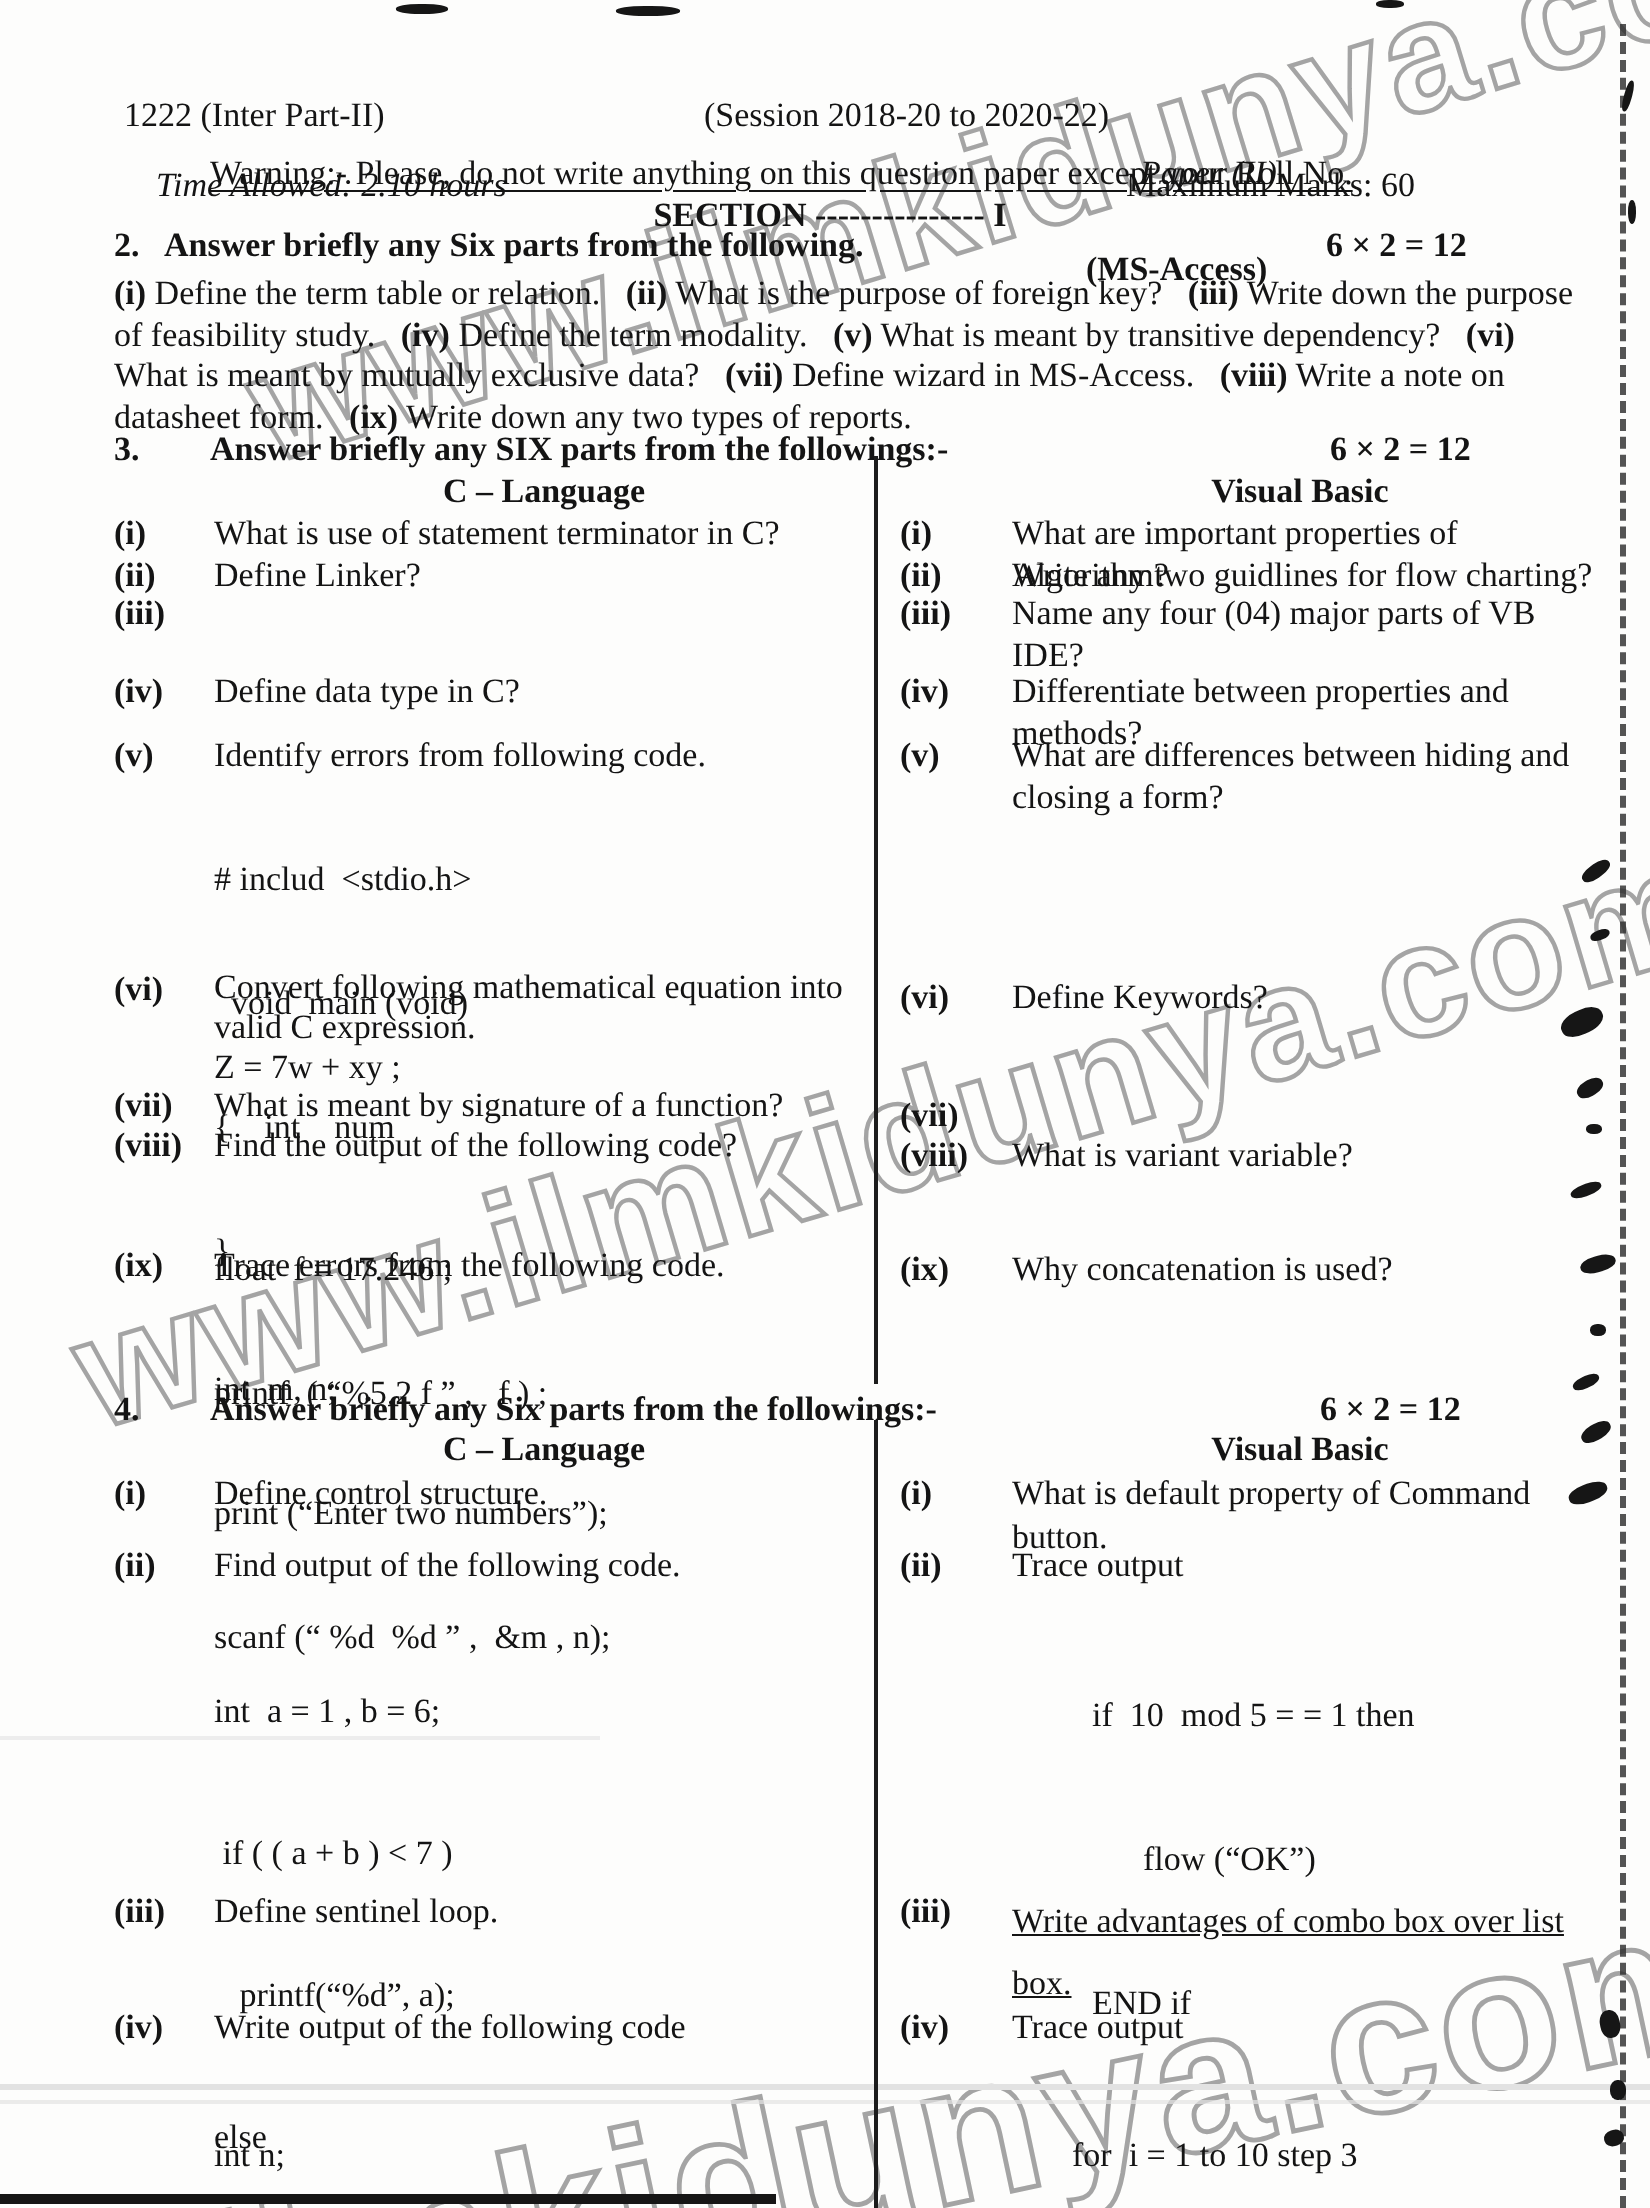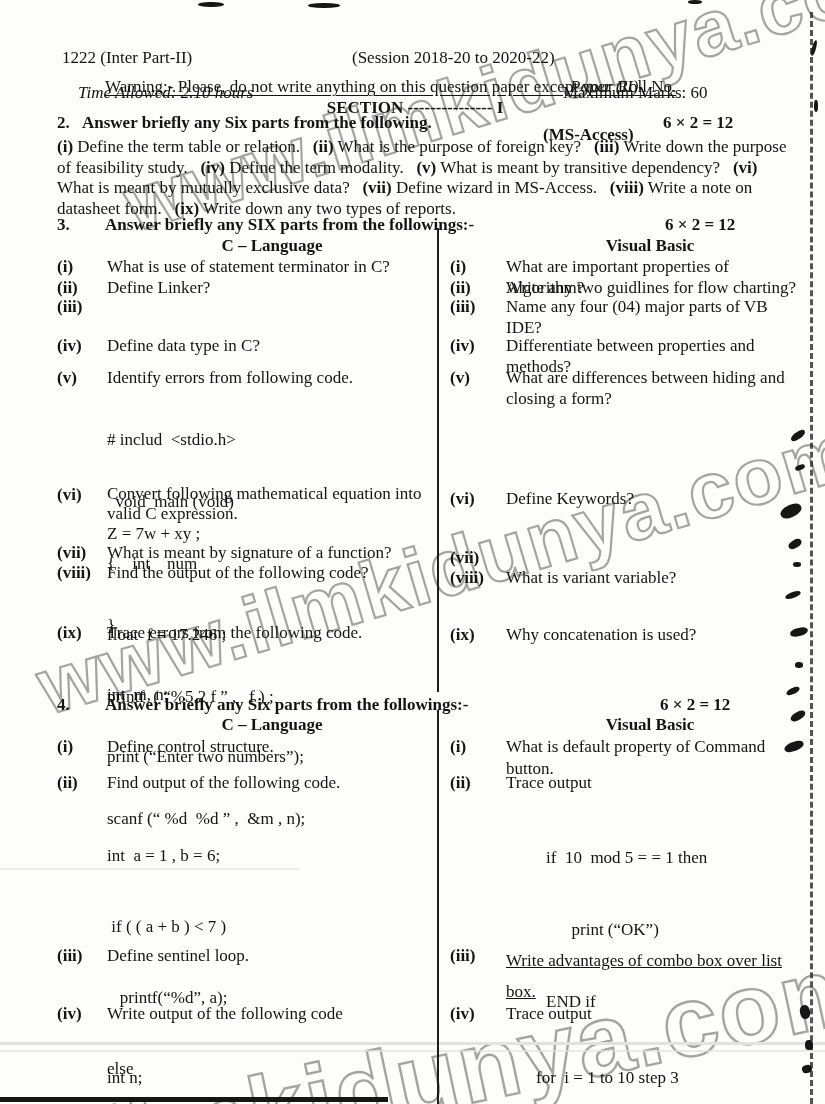--- a/index.html
+++ b/index.html
@@ -245,21 +245,21 @@
     <div class="item rcol" style="left:450px;top:44px;">
         <span class="num">(i)</span>
         <span class="txt" style="line-height:22px;">What is default property of Command button.</span>
       </div>
     <div class="item rcol" style="left:450px;top:80px;">
         <span class="num">(ii)</span>
       <div class="txt">
           <div>Trace output</div>
         <div class="code" style="margin-top:8px;margin-left:40px;">
           <div class="cl30">if  10  mod 5 = = 1 then</div>
-          <div class="cl30">      print (“OK”)</div>
+          <div class="cl30">      flow (“OK”)</div>
           <div class="cl30">END if</div>
         </div>
       </div>
     </div>
     <div class="item rcol" style="left:450px;top:253px;">
         <span class="num">(iii)</span>
         <span class="txt" style="line-height:31px;text-decoration:underline;">Write advantages of combo box over list box.</span>
       </div>
     <div class="item rcol" style="left:450px;top:311px;">
         <span class="num">(iv)</span>

